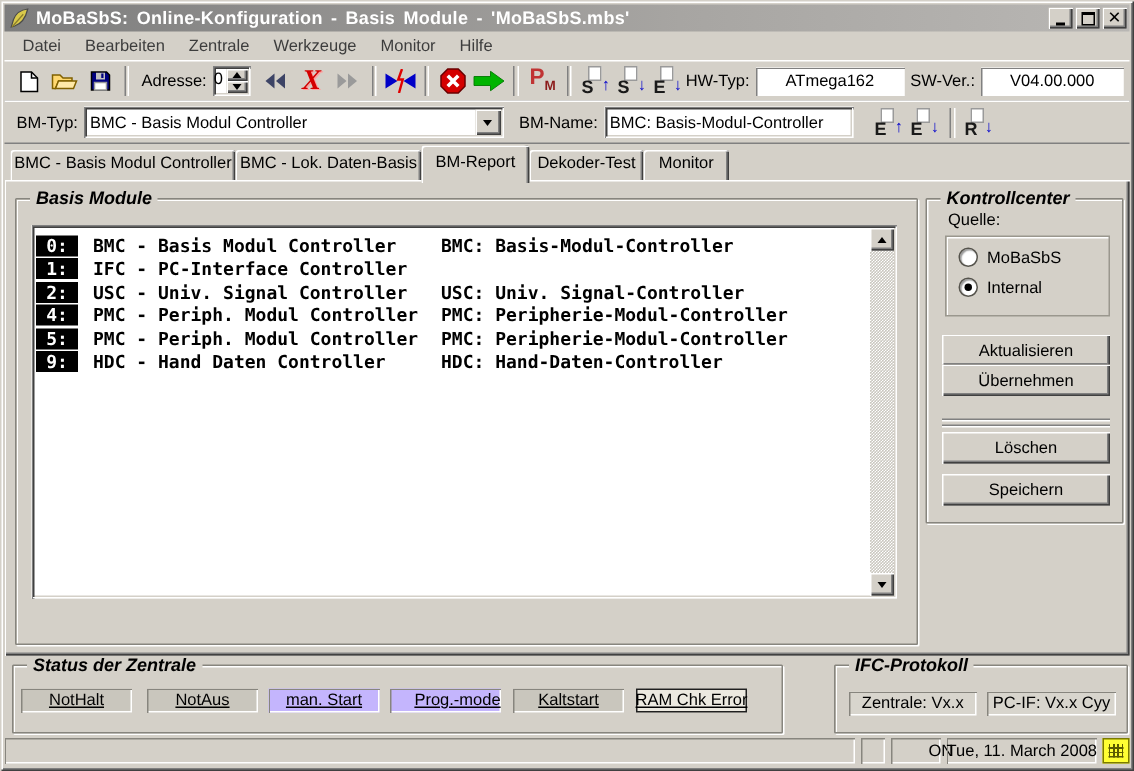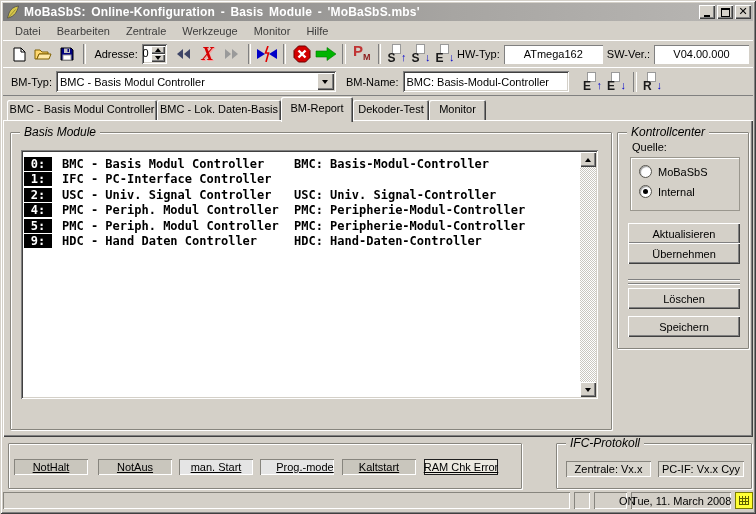--- a/index.html
+++ b/index.html
@@ -55,21 +55,21 @@
   
   .tabstrip{position:absolute;left:3px;top:95px;right:3px;height:25px;display:flex;align-items:flex-end;padding-left:4px;z-index:2;}
   .tab{height:20px;box-sizing:border-box;background:#d4d0c8;text-align:center;line-height:19px;white-space:nowrap;
     box-shadow:inset 1px 1px 0 #fff, inset -1px 0 0 #404040, inset -2px 0 0 #808080;border-top-left-radius:2px;border-top-right-radius:2px;}
   .tab.active{height:25px;line-height:23px;margin-bottom:-2px;z-index:3;position:relative;font-weight:normal;}
   .t1{width:150px;} .t2{width:124px;} .t3{width:72px;} .t4{width:76px;} .t5{width:57px;}
   
   .tabpage{position:absolute;left:3px;top:120px;right:3px;height:317px;background:#d4d0c8;z-index:1;
     box-shadow:inset 1px 1px 0 #fff, inset -1px -1px 0 #404040, inset -2px -2px 0 #808080;}
   .group{position:absolute;border:1px solid #87857e;box-shadow:inset 1px 1px 0 #fff, 1px 1px 0 #fff;border-radius:1px;}
-  .group-title{position:absolute;top:-8px;left:9px;background:#d4d0c8;padding:0 4px;font-weight:normal;font-style:italic;font-size:12px;white-space:nowrap;}
+  .group-title{position:absolute;top:-8px;left:9px;background:#d4d0c8;padding:0 4px;font-weight:bold;font-style:italic;font-size:12px;white-space:nowrap;}
   .g-basis{left:7px;top:12px;width:600px;height:296px;}
   .listbox{position:absolute;left:10px;top:17px;width:577px;height:249px;background:#fff;
     box-shadow:inset 1px 1px 0 #808080, inset -1px -1px 0 #fff, inset 2px 2px 0 #404040, inset -2px -2px 0 #d4d0c8;overflow:hidden;}
   .listrows{position:absolute;left:3px;top:6px;right:20px;font-family:"DejaVu Sans Mono","Liberation Mono",monospace;font-weight:bold;font-size:12px;}
   .lrow{height:15.5px;display:flex;align-items:center;white-space:nowrap;}
   .idx{display:inline-block;width:28px;background:#000;color:#fff;text-align:center;height:14px;line-height:14px;}
   .lname{display:inline-block;margin-left:10px;width:232px;}
   .scroll{position:absolute;top:2px;right:2px;bottom:2px;width:16px;background-color:#cac7bf;
     background-image:linear-gradient(45deg,#fff 25%,transparent 25% 75%,#fff 75%),linear-gradient(45deg,#fff 25%,transparent 25% 75%,#fff 75%);
     background-size:2px 2px;background-position:0 0,1px 1px;display:flex;flex-direction:column;justify-content:space-between;}
@@ -81,21 +81,21 @@
   .radio-row{display:flex;align-items:center;gap:6px;margin:7px 0 0 8px;}
   .radio{width:11px;height:11px;border-radius:50%;background:#fff;border:1px solid #55534c;box-shadow:inset 1px 1px 1px #9a9a9a;position:relative;flex:none;}
   .radio.sel::after{content:"";position:absolute;left:3px;top:3px;width:5px;height:5px;border-radius:50%;background:#000;}
   .kbtn{position:absolute;left:10px;width:112px;height:21px;background:#d4d0c8;display:flex;align-items:center;justify-content:center;white-space:nowrap;
     box-shadow:inset 1px 1px 0 #fff, inset -1px -1px 0 #404040, inset -2px -2px 0 #808080;}
   .hline{position:absolute;left:10px;width:112px;height:0;border-top:1px solid #808080;border-bottom:1px solid #fff;}
   
   .g-status{position:absolute;left:8px;top:443px;width:512px;height:44px;}
   .ind{position:absolute;top:15px;height:16px;box-sizing:border-box;display:flex;align-items:center;justify-content:center;
     text-decoration:underline;white-space:nowrap;background:#c9c6bd;box-shadow:inset 1px 1px 0 #87857e, inset -1px -1px 0 #fff;}
-  .ind.light{background:#e5e5e5;}
+  .ind.light{background:#c4b5fd;}
   .ind.alert{background:#ece9e0;box-shadow:none;border:1px solid #202020;}
   .g-ifc{position:absolute;left:556px;top:443px;width:194px;height:44px;}
   .ifcpanel{position:absolute;top:17px;height:16px;display:flex;align-items:center;justify-content:center;white-space:nowrap;
     background:#d8d5cd;box-shadow:inset 1px 1px 0 #87857e, inset -1px -1px 0 #fff;}
   
   .statusbar{position:absolute;left:3px;right:3px;top:490px;height:19px;display:flex;align-items:center;gap:4px;padding-top:2px;box-sizing:border-box;}
   .sb{height:17px;box-shadow:inset 1px 1px 0 #87857e, inset -1px -1px 0 #fff;display:flex;align-items:center;justify-content:center;white-space:nowrap;box-sizing:border-box;}
   .sb-main{width:575px;}
   .sb-small{width:16px;}
   .sb-on{width:26px;padding-left:33px;}
@@ -345,20 +345,21 @@
       <div class="kbtn" style="top:90px;">Aktualisieren</div>
       <div class="kbtn" style="top:110px;">Übernehmen</div>
       <div class="hline" style="top:146px;"></div>
       <div class="hline" style="top:150px;"></div>
       <div class="kbtn" style="top:155px;">Löschen</div>
       <div class="kbtn" style="top:183px;">Speichern</div>
     </div>
   </div>
 
   <div class="group g-status">
+    <span class="group-title">Status der Zentrale</span>
     <div class="ind" style="left:5px;width:74px;">NotHalt</div>
     <div class="ind" style="left:89px;width:74px;">NotAus</div>
     <div class="ind light" style="left:170px;width:74px;">man. Start</div>
     <div class="ind light" style="left:251px;width:74px;padding-left:16px;">Prog.-mode</div>
     <div class="ind" style="left:333px;width:74px;">Kaltstart</div>
     <div class="ind alert" style="left:415px;width:74px;">RAM Chk Error</div>
   </div>
 
   <div class="group g-ifc">
     <span class="group-title">IFC-Protokoll</span>

